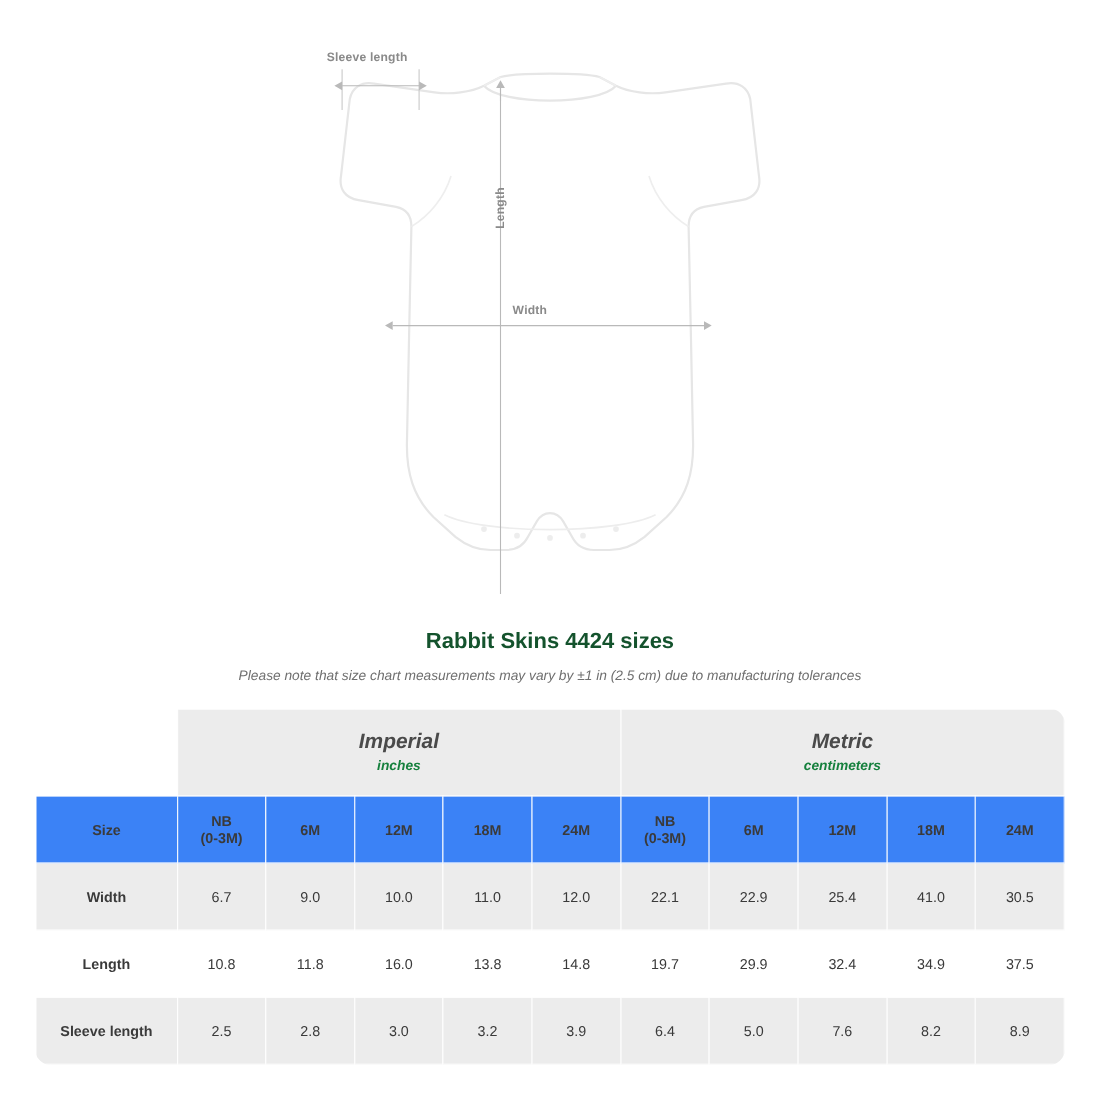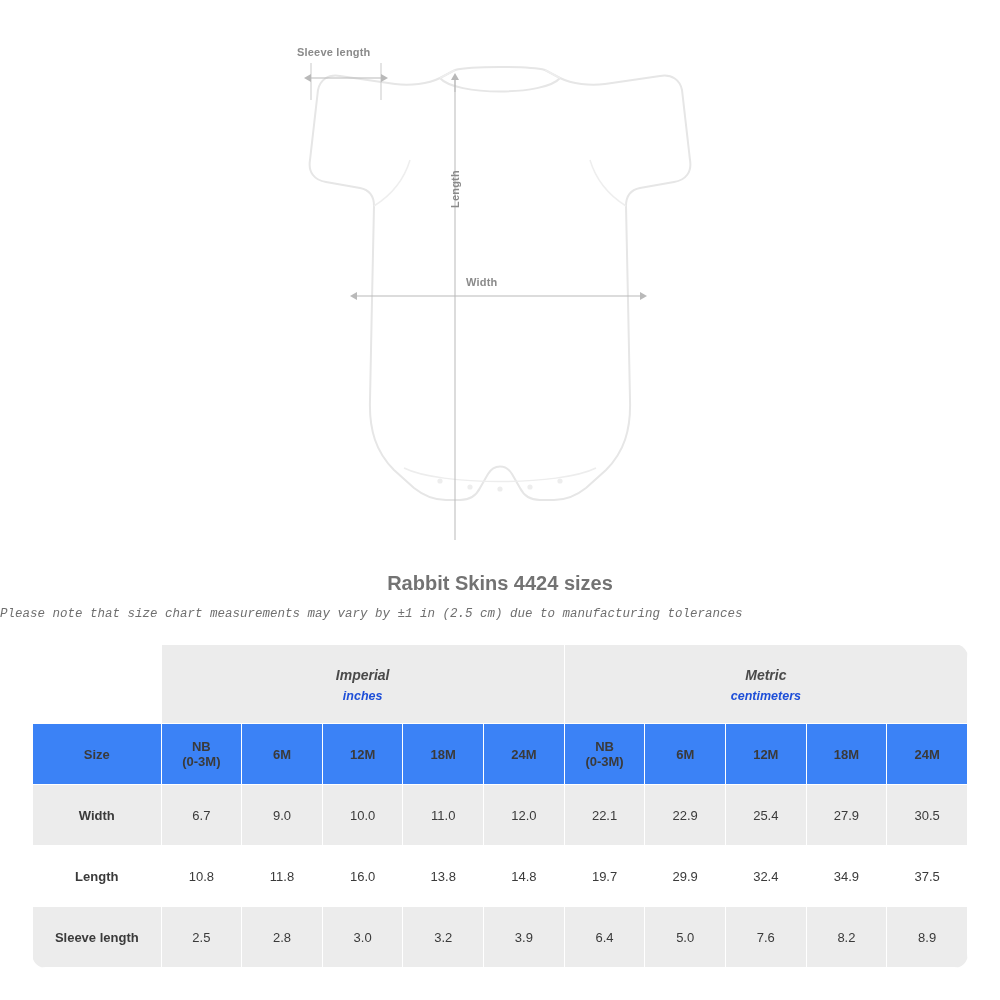--- a/index.html
+++ b/index.html
@@ -52,32 +52,32 @@
     top: 208px;
     transform: rotate(-90deg);
     transform-origin: left top;
   }
 
   
   .title {
     text-align: center;
     font-size: 20px;
     font-weight: bold;
-    color: #737373;
+    color: #14532d;
     margin: 0;
     padding: 0;
     line-height: 26px;
   }
   .subtitle {
+    text-align: center;
     font-size: 12.5px;
     font-style: italic;
     color: #6f6f6f;
     margin: 10px 0 0 0;
     line-height: 16px;
-    font-family: Liberation Mono, monospace;
   }
 
   
   .table-wrap {
     margin: 22px 32px 0 32px;
     border-radius: 14px;
     overflow: hidden;
   }
   table.sizes {
     border-collapse: collapse;
@@ -90,30 +90,30 @@
     font-size: 13px;
     color: #3a3a3a;
     border: 1px solid #ffffff;
   }
   .sys-head th {
     background: #ececec;
     height: 76px;
     border: none;
   }
   .sys-name {
-    font-size: 14px;
+    font-size: 19px;
     font-style: italic;
     font-weight: bold;
     color: #4a4a4a;
     line-height: 24px;
   }
   .sys-unit {
     font-size: 12.5px;
     font-style: italic;
-    color: #1d4ed8;
+    color: #15803d;
     line-height: 18px;
   }
   .blank-head {
     background: #ffffff !important;
   }
   .col-head td {
     background: #3b82f6;
     height: 58px;
     font-weight: bold;
     font-size: 12.5px;
@@ -271,21 +271,21 @@
         <tr class="row-odd">
           <td class="rowlabel">Width</td>
           <td>6.7</td>
           <td>9.0</td>
           <td>10.0</td>
           <td>11.0</td>
           <td>12.0</td>
           <td>22.1</td>
           <td>22.9</td>
           <td>25.4</td>
-          <td>27.9</td>
+          <td>41.0</td>
           <td>30.5</td>
         </tr>
         <tr class="row-even">
           <td class="rowlabel">Length</td>
           <td>10.8</td>
           <td>11.8</td>
           <td>16.0</td>
           <td>13.8</td>
           <td>14.8</td>
           <td>19.7</td>

